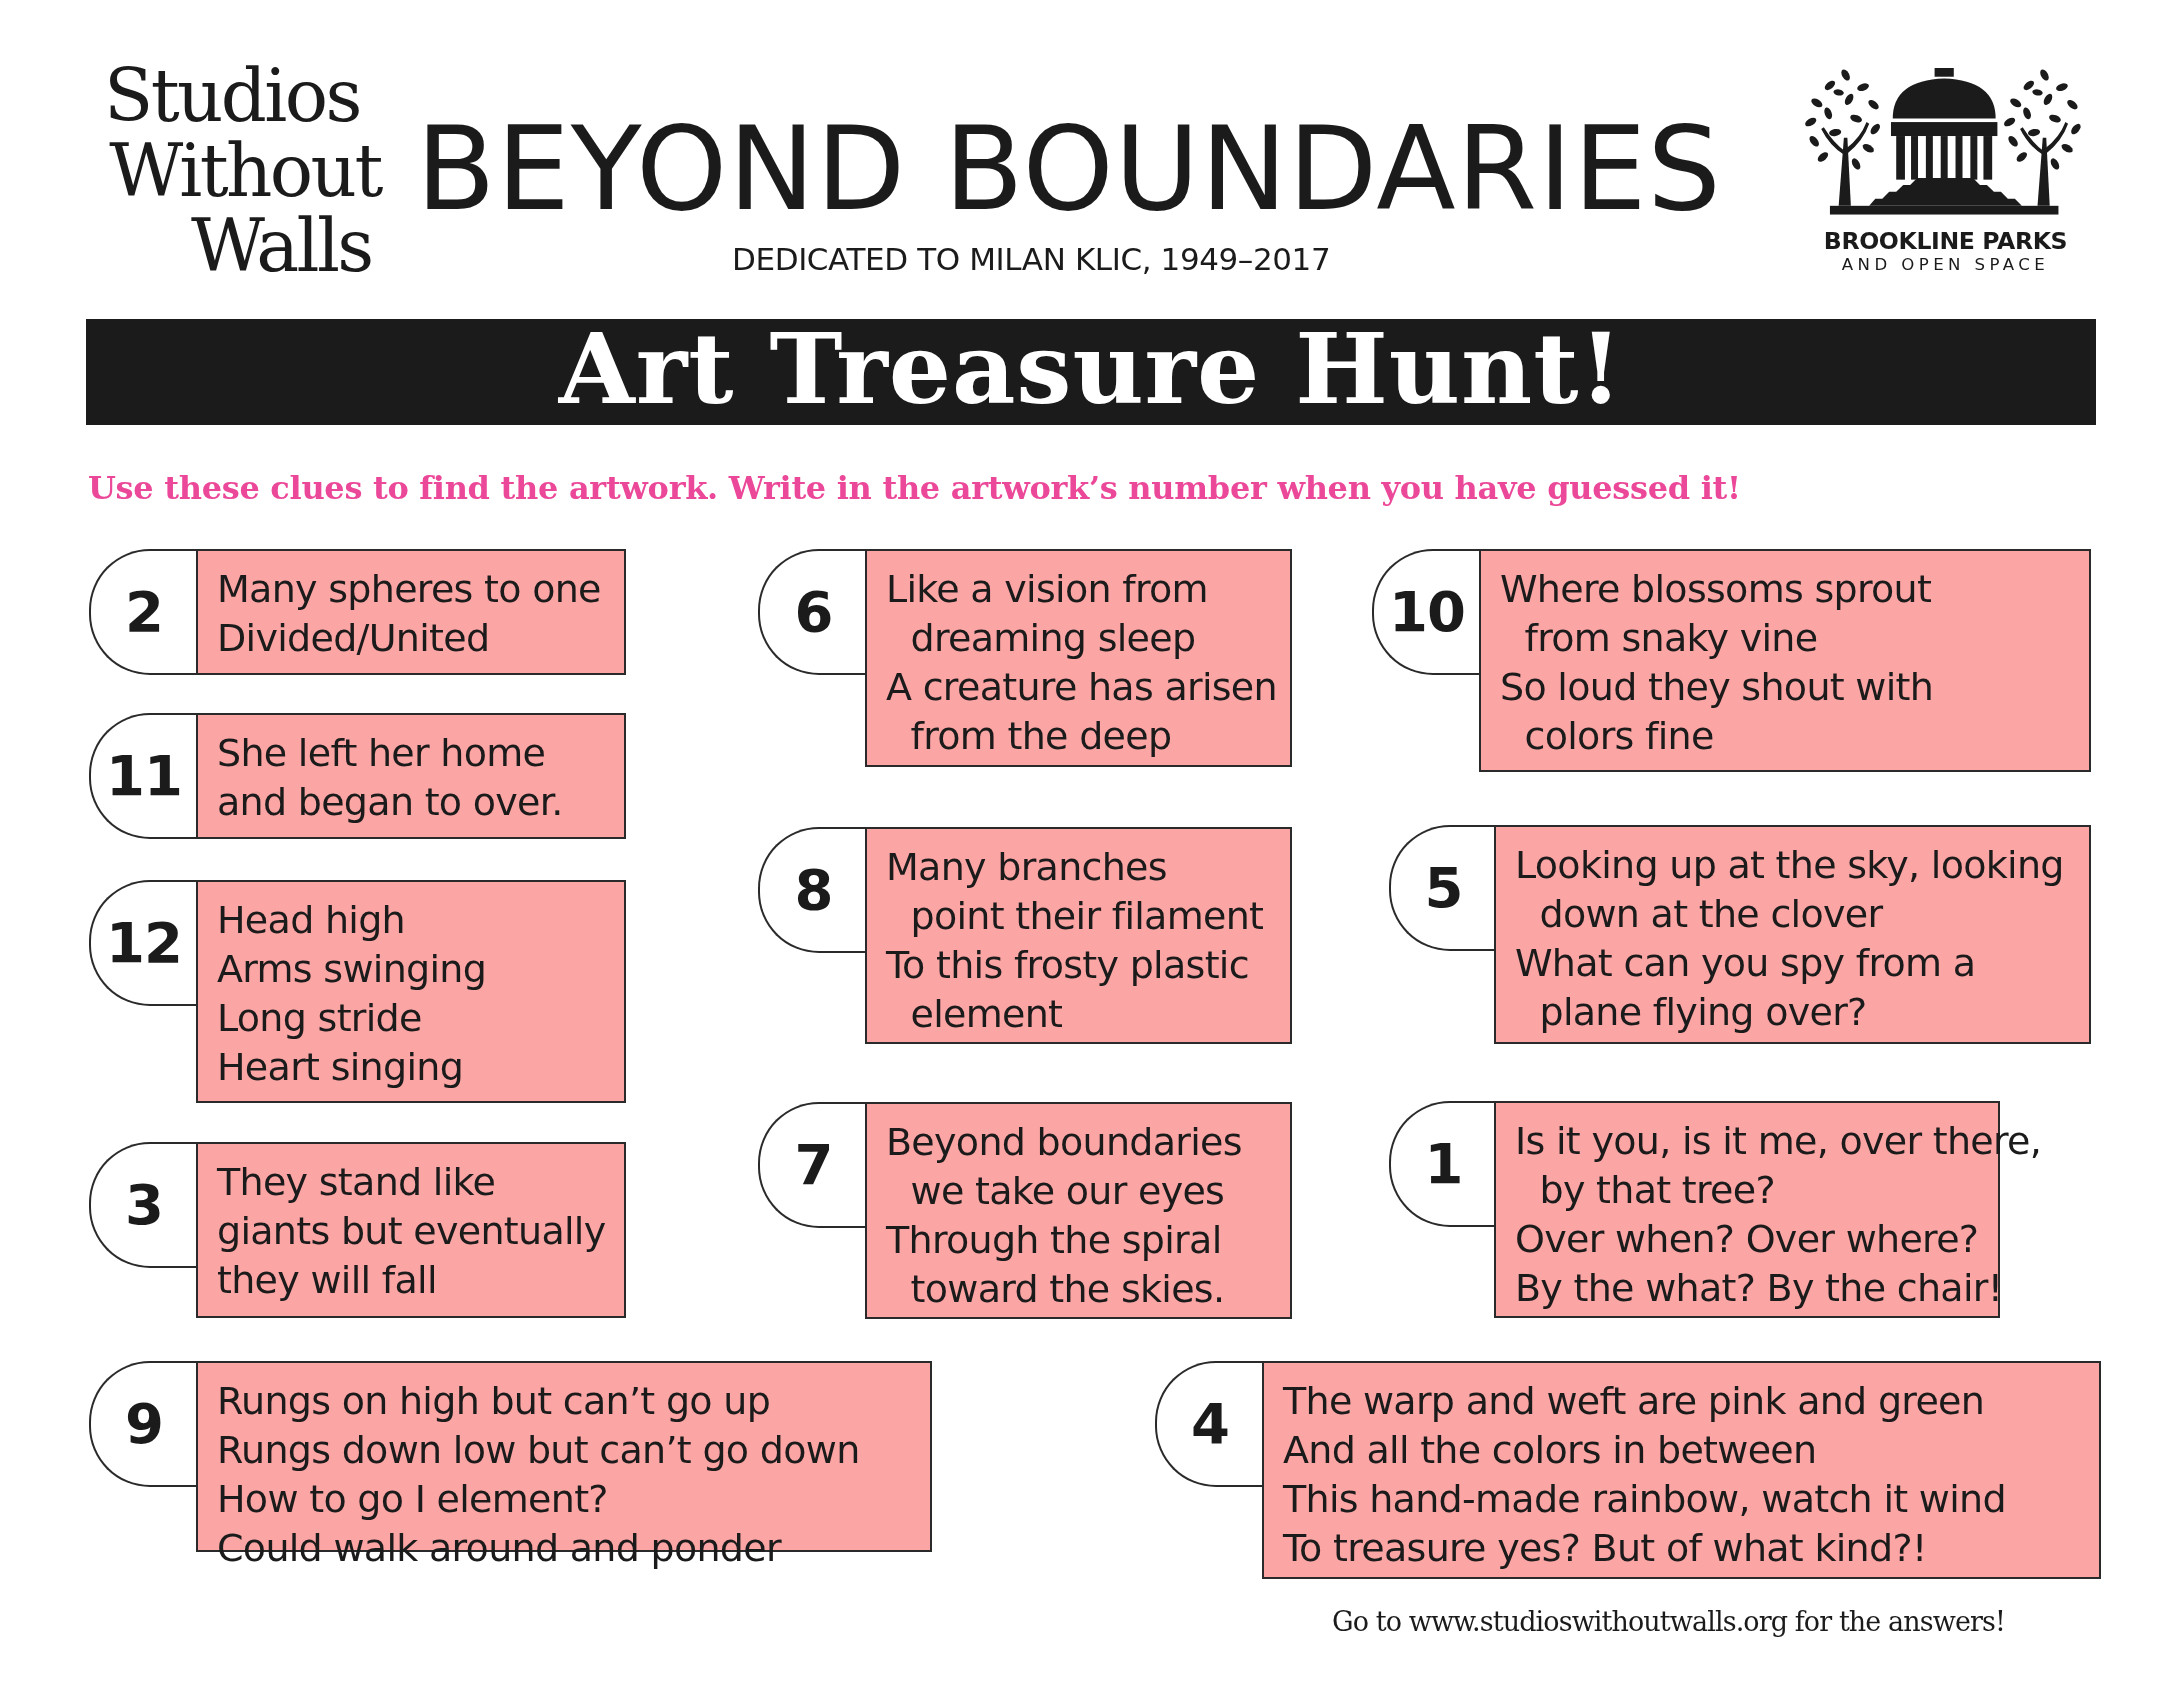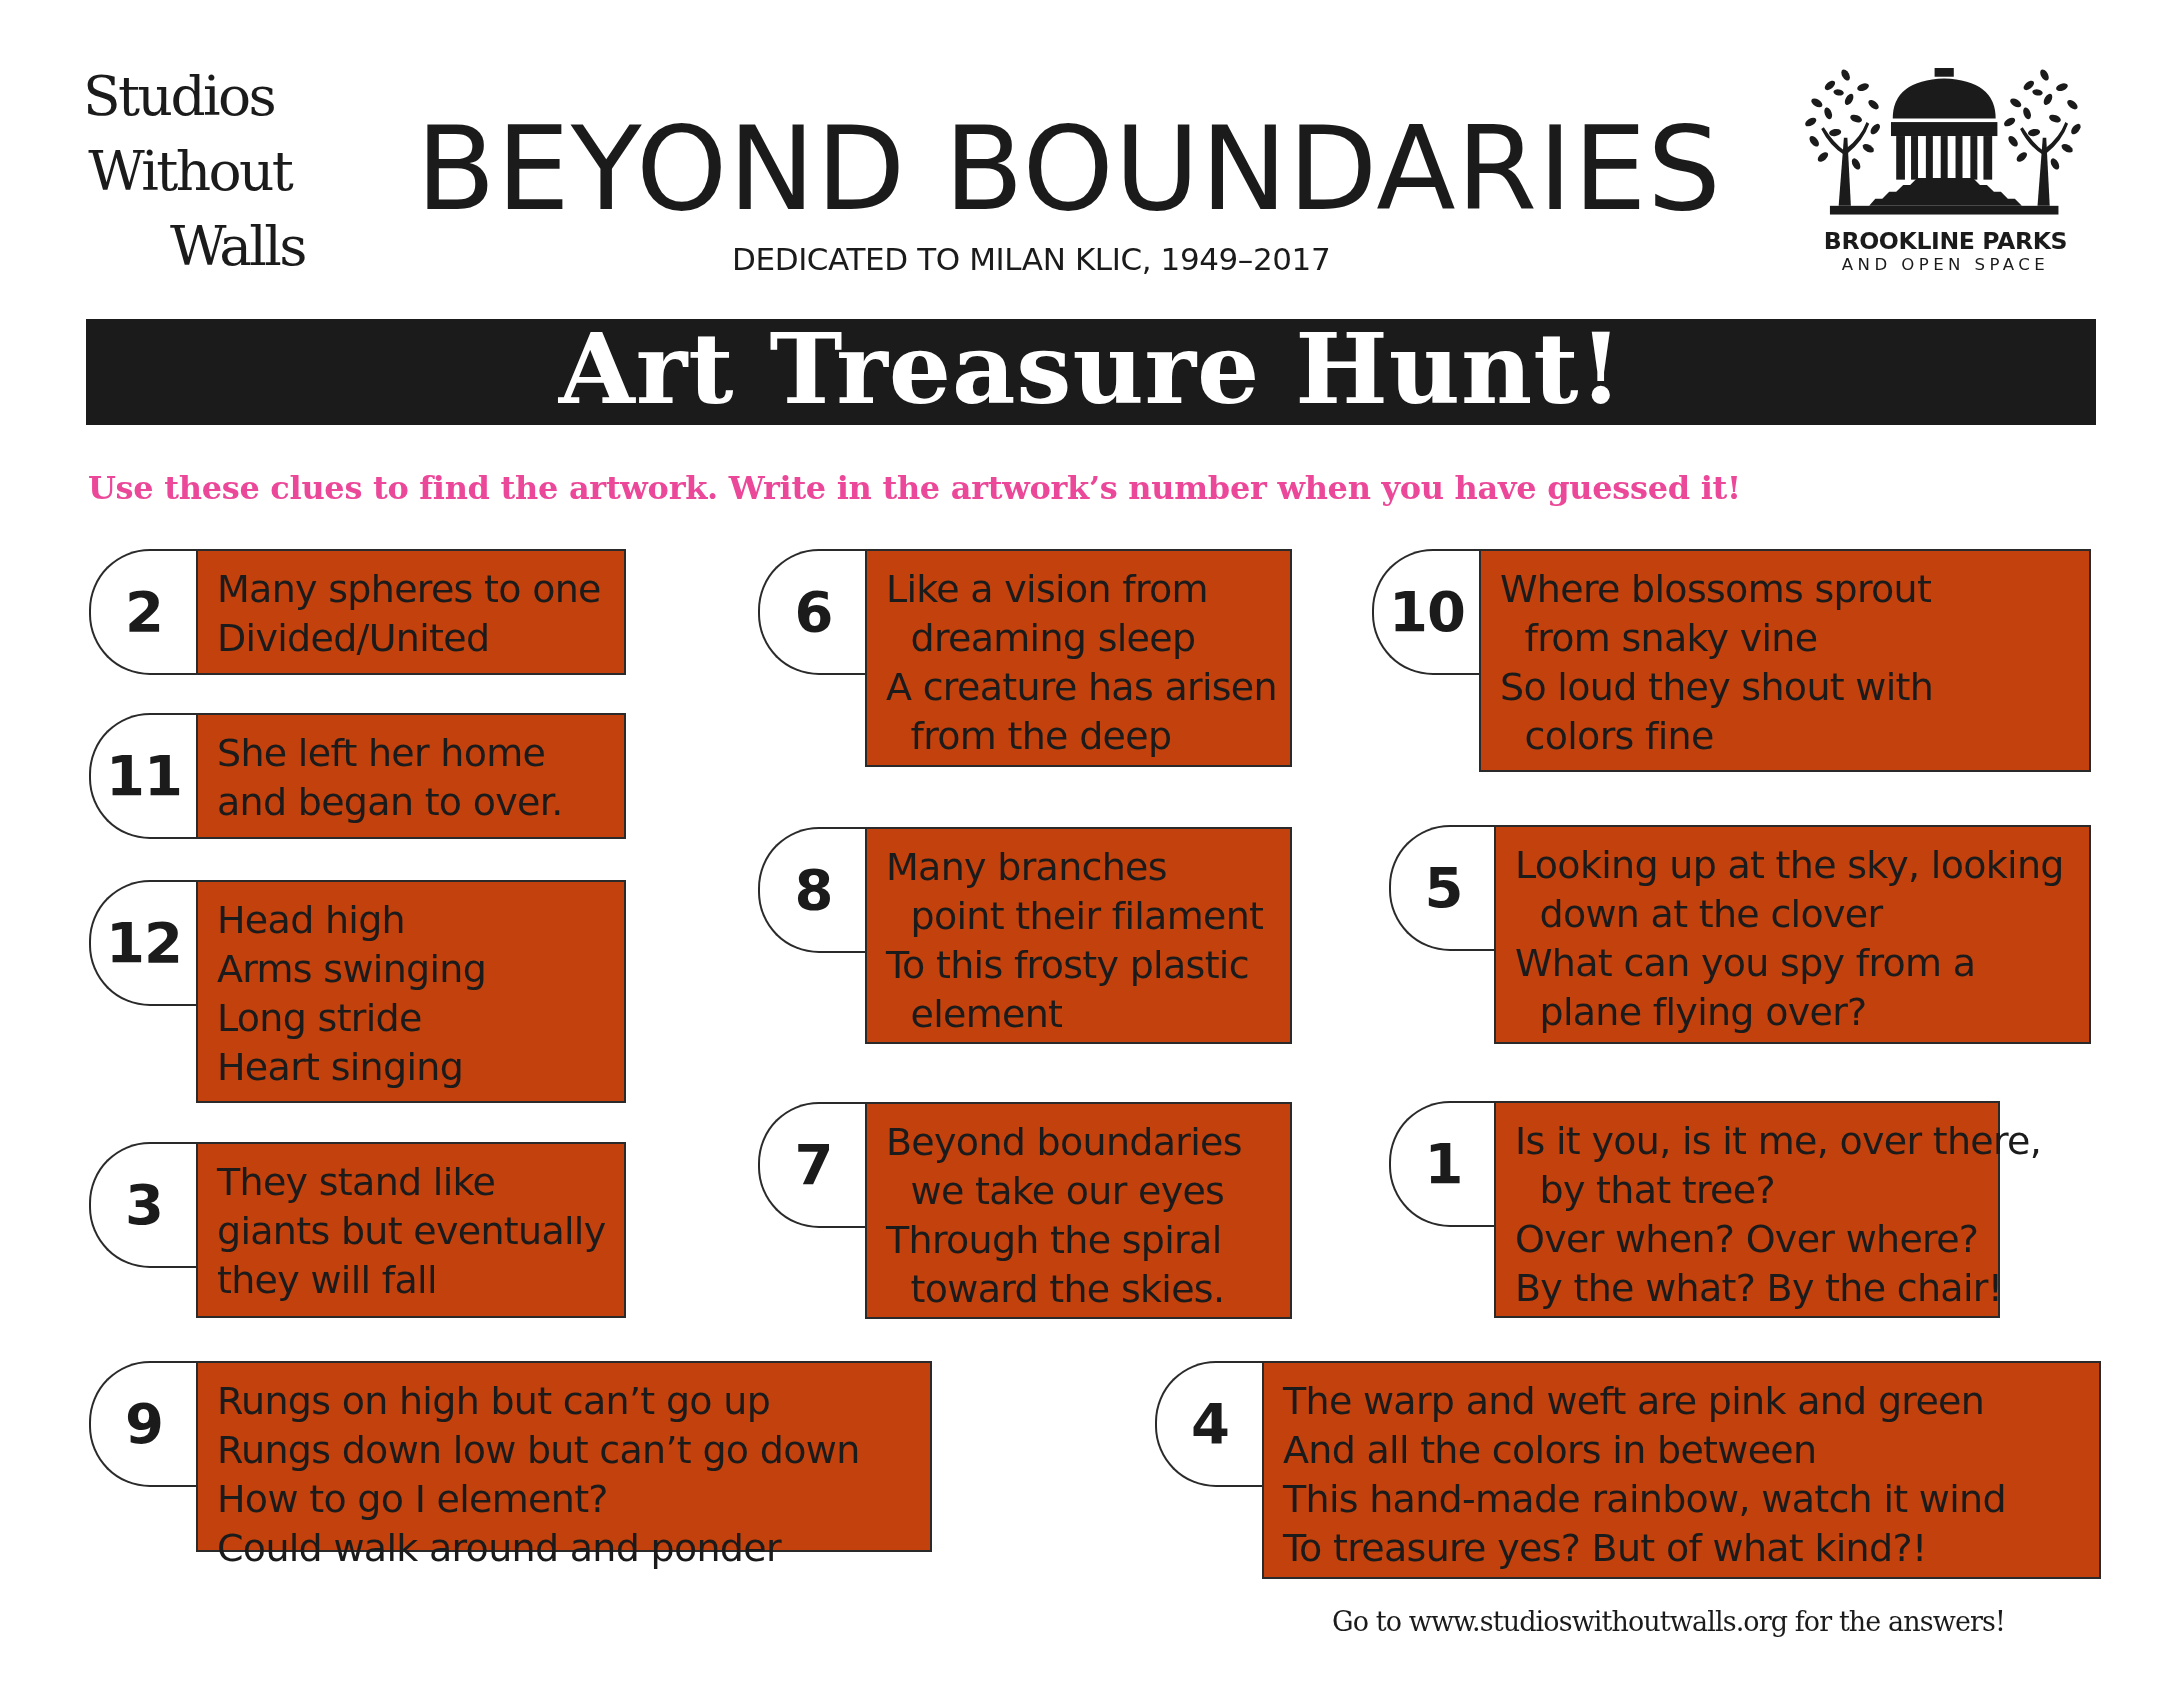--- a/index.html
+++ b/index.html
@@ -4,22 +4,22 @@
 <style>
   html, body { margin: 0; padding: 0; }
   body {
     width: 2184px; height: 1687px; position: relative; overflow: hidden;
     background: #ffffff; color: #1c1b1b;
     font-family: "DejaVu Sans", sans-serif;
   }
   .abs { position: absolute; }
 
   
-  .swl-logo { left: 83px; top: 59px; width: 297px; height: 236px;
-    font-family: "DejaVu Serif", serif; font-size: 55px; line-height: 75px;
+  .swl-logo { left: 104px; top: 59px; width: 297px; height: 236px;
+    font-family: "DejaVu Serif", serif; font-size: 72px; line-height: 75px;
     letter-spacing: -2.6px; color: #1c1b1b; }
   .swl-logo .line { display: block; white-space: nowrap; }
   .swl-logo .line.l2 { padding-left: 5.2px; }
   .swl-logo .line.l3 { padding-left: 87px; }
 
   .main-title { left: 416px; top: 103px; width: 1363px; text-align: left;
     font-family: "DejaVu Sans", sans-serif; font-size: 116px; font-weight: normal;
     line-height: 131px; letter-spacing: 0.9px; white-space: nowrap; color: #1c1b1b; }
   .subtitle { left: 732px; top: 240px; font-family: "DejaVu Sans", sans-serif;
     font-size: 31px; line-height: 38px; white-space: nowrap; letter-spacing: -0.4px; color: #1c1b1b; }
@@ -40,21 +40,21 @@
     font-size: 32px; line-height: 40px; white-space: nowrap; color: #ec4899; letter-spacing: -0.3px; }
 
   
   .card { position: absolute; }
   .card .tab { position: absolute; left: 0; top: 0; height: 126px; box-sizing: border-box;
     border: 2.6px solid #2a2a2a; border-right: none; border-radius: 61px 0 0 61px;
     background: #fff; display: flex; align-items: center; justify-content: center; }
   .card .num { font-family: "DejaVu Sans", sans-serif; font-weight: bold; font-size: 56px;
     line-height: 1; color: #1c1b1b; letter-spacing: -0.9px; }
   .card .box { position: absolute; top: 0; box-sizing: border-box; border: 2.6px solid #2a2a2a;
-    background: #c2410c; padding: 14px 22px 0 19px; }
+    background: #fca5a5; padding: 14px 22px 0 19px; }
   .card .clue-line { display: block; font-family: "DejaVu Sans", sans-serif; font-size: 38px;
     line-height: 49px; white-space: nowrap; color: #1c1b1b; letter-spacing: -0.7px; }
   .card .clue-line.indent { padding-left: 24.5px; }
 
   .footer { left: 1332px; top: 1604px; font-family: "DejaVu Serif", serif; font-size: 27px;
     line-height: 35px; white-space: nowrap; color: #1c1b1b; letter-spacing: -0.9px; }
 </style>
 </head>
 <body>
 

